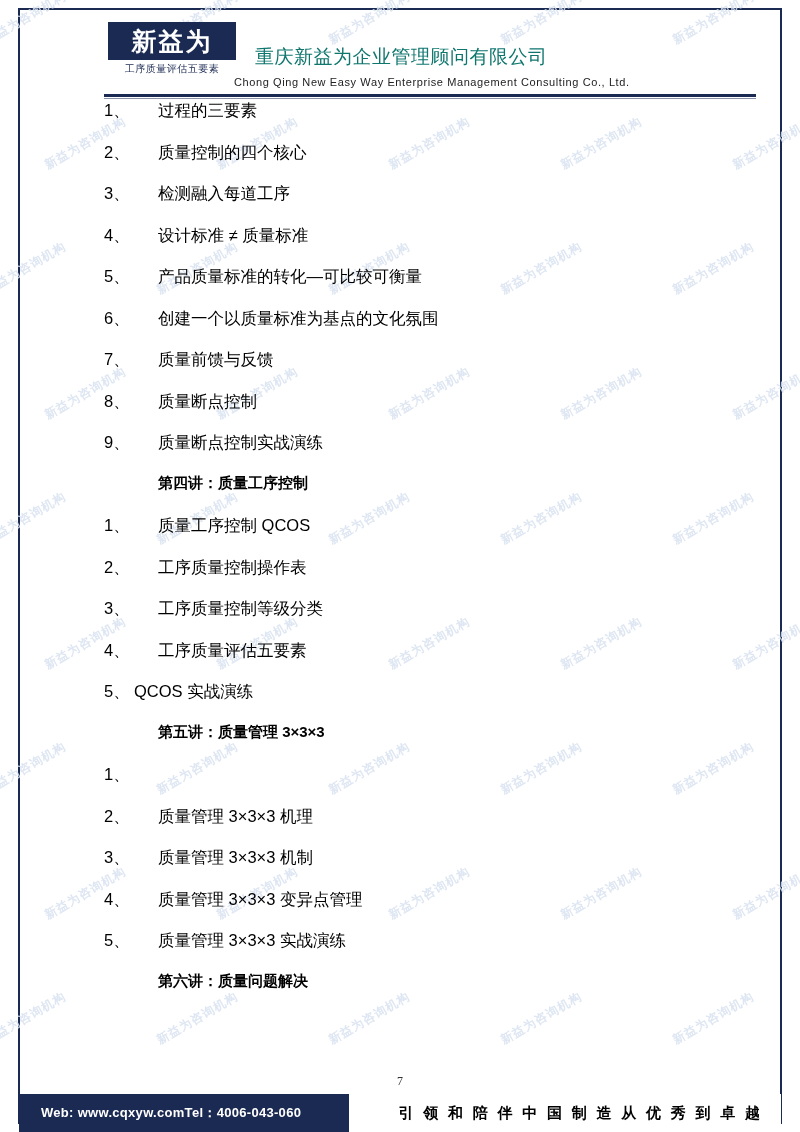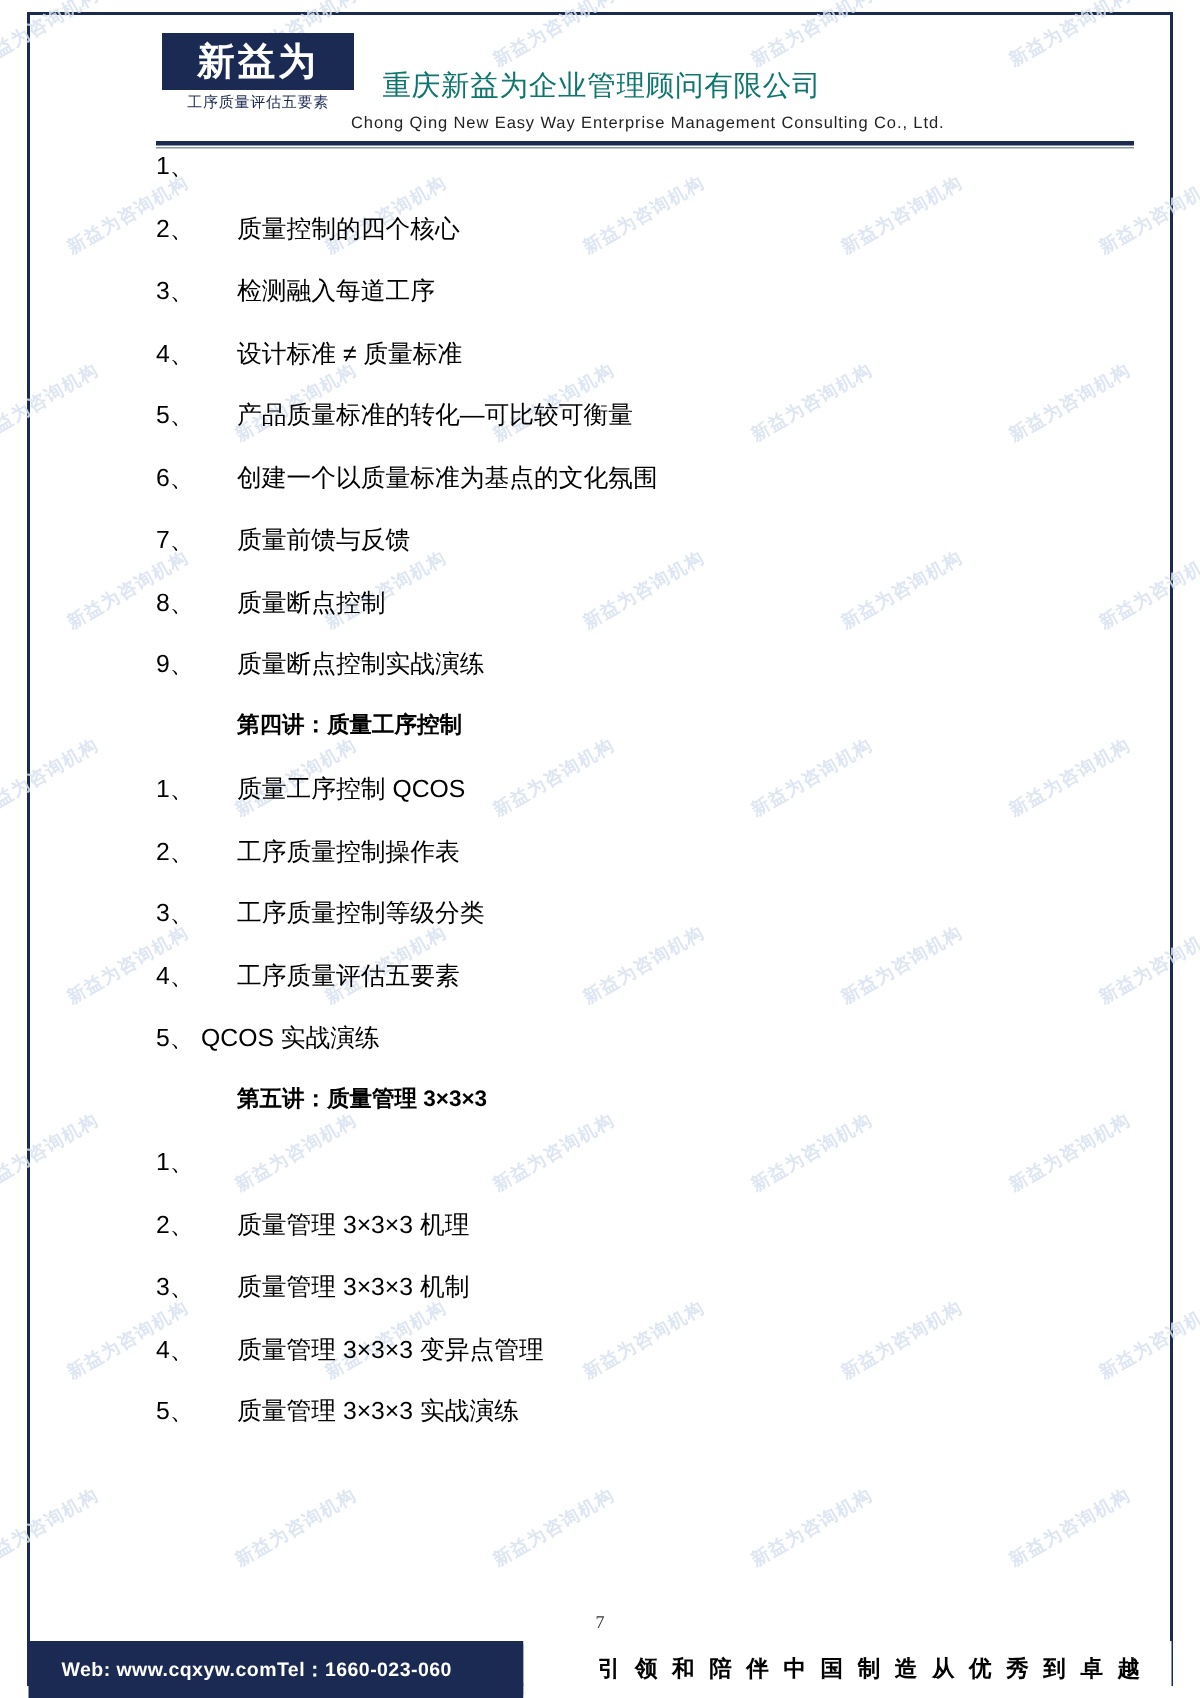--- a/index.html
+++ b/index.html
@@ -286,20 +286,21 @@
     </div>
     <div class="company-cn">重庆新益为企业管理顾问有限公司</div>
     <div class="company-en">Chong Qing New Easy Way Enterprise Management Consulting Co., Ltd.</div>
     <div class="header-rule"></div>
     <div class="header-rule-thin"></div>
   </div>
 
   <div class="content" id="content">
       <div class="line">
         <span class="num">1、</span>
+        <span class="txt">过程的三要素</span>
       </div>
       <div class="line">
         <span class="num">2、</span>
         <span class="txt">质量控制的四个核心</span>
       </div>
       <div class="line">
         <span class="num">3、</span>
         <span class="txt">检测融入每道工序</span>
       </div>
       <div class="line">
@@ -366,23 +367,27 @@
         <span class="txt">质量管理 3×3×3 机制</span>
       </div>
       <div class="line">
         <span class="num">4、</span>
         <span class="txt">质量管理 3×3×3 变异点管理</span>
       </div>
       <div class="line">
         <span class="num">5、</span>
         <span class="txt">质量管理 3×3×3 实战演练</span>
       </div>
+      <div class="line heading">
+        <span class="num"></span>
+        <span class="txt">第六讲：质量问题解决</span>
+      </div>
     </div>
 
   <div class="page-number">7</div>
 
   <div class="footer">
-    <div class="footer-left">Web: www.cqxyw.comTel：1660-023-060</div>
+    <div class="footer-left">Web: www.cqxyw.comTel：4006-043-060</div>
     <div class="footer-sep"></div>
     <div class="footer-right">引 领 和 陪 伴 中 国 制 造 从 优 秀 到 卓 越</div>
   </div>
 
 </div>
 
 </body></html>

